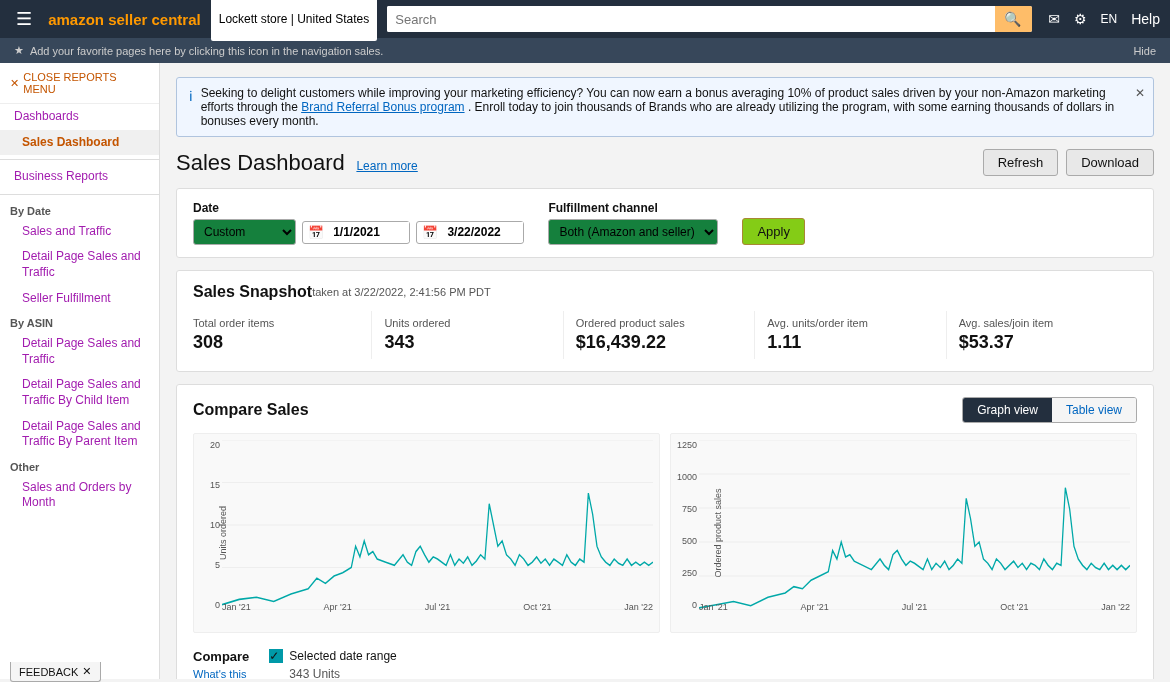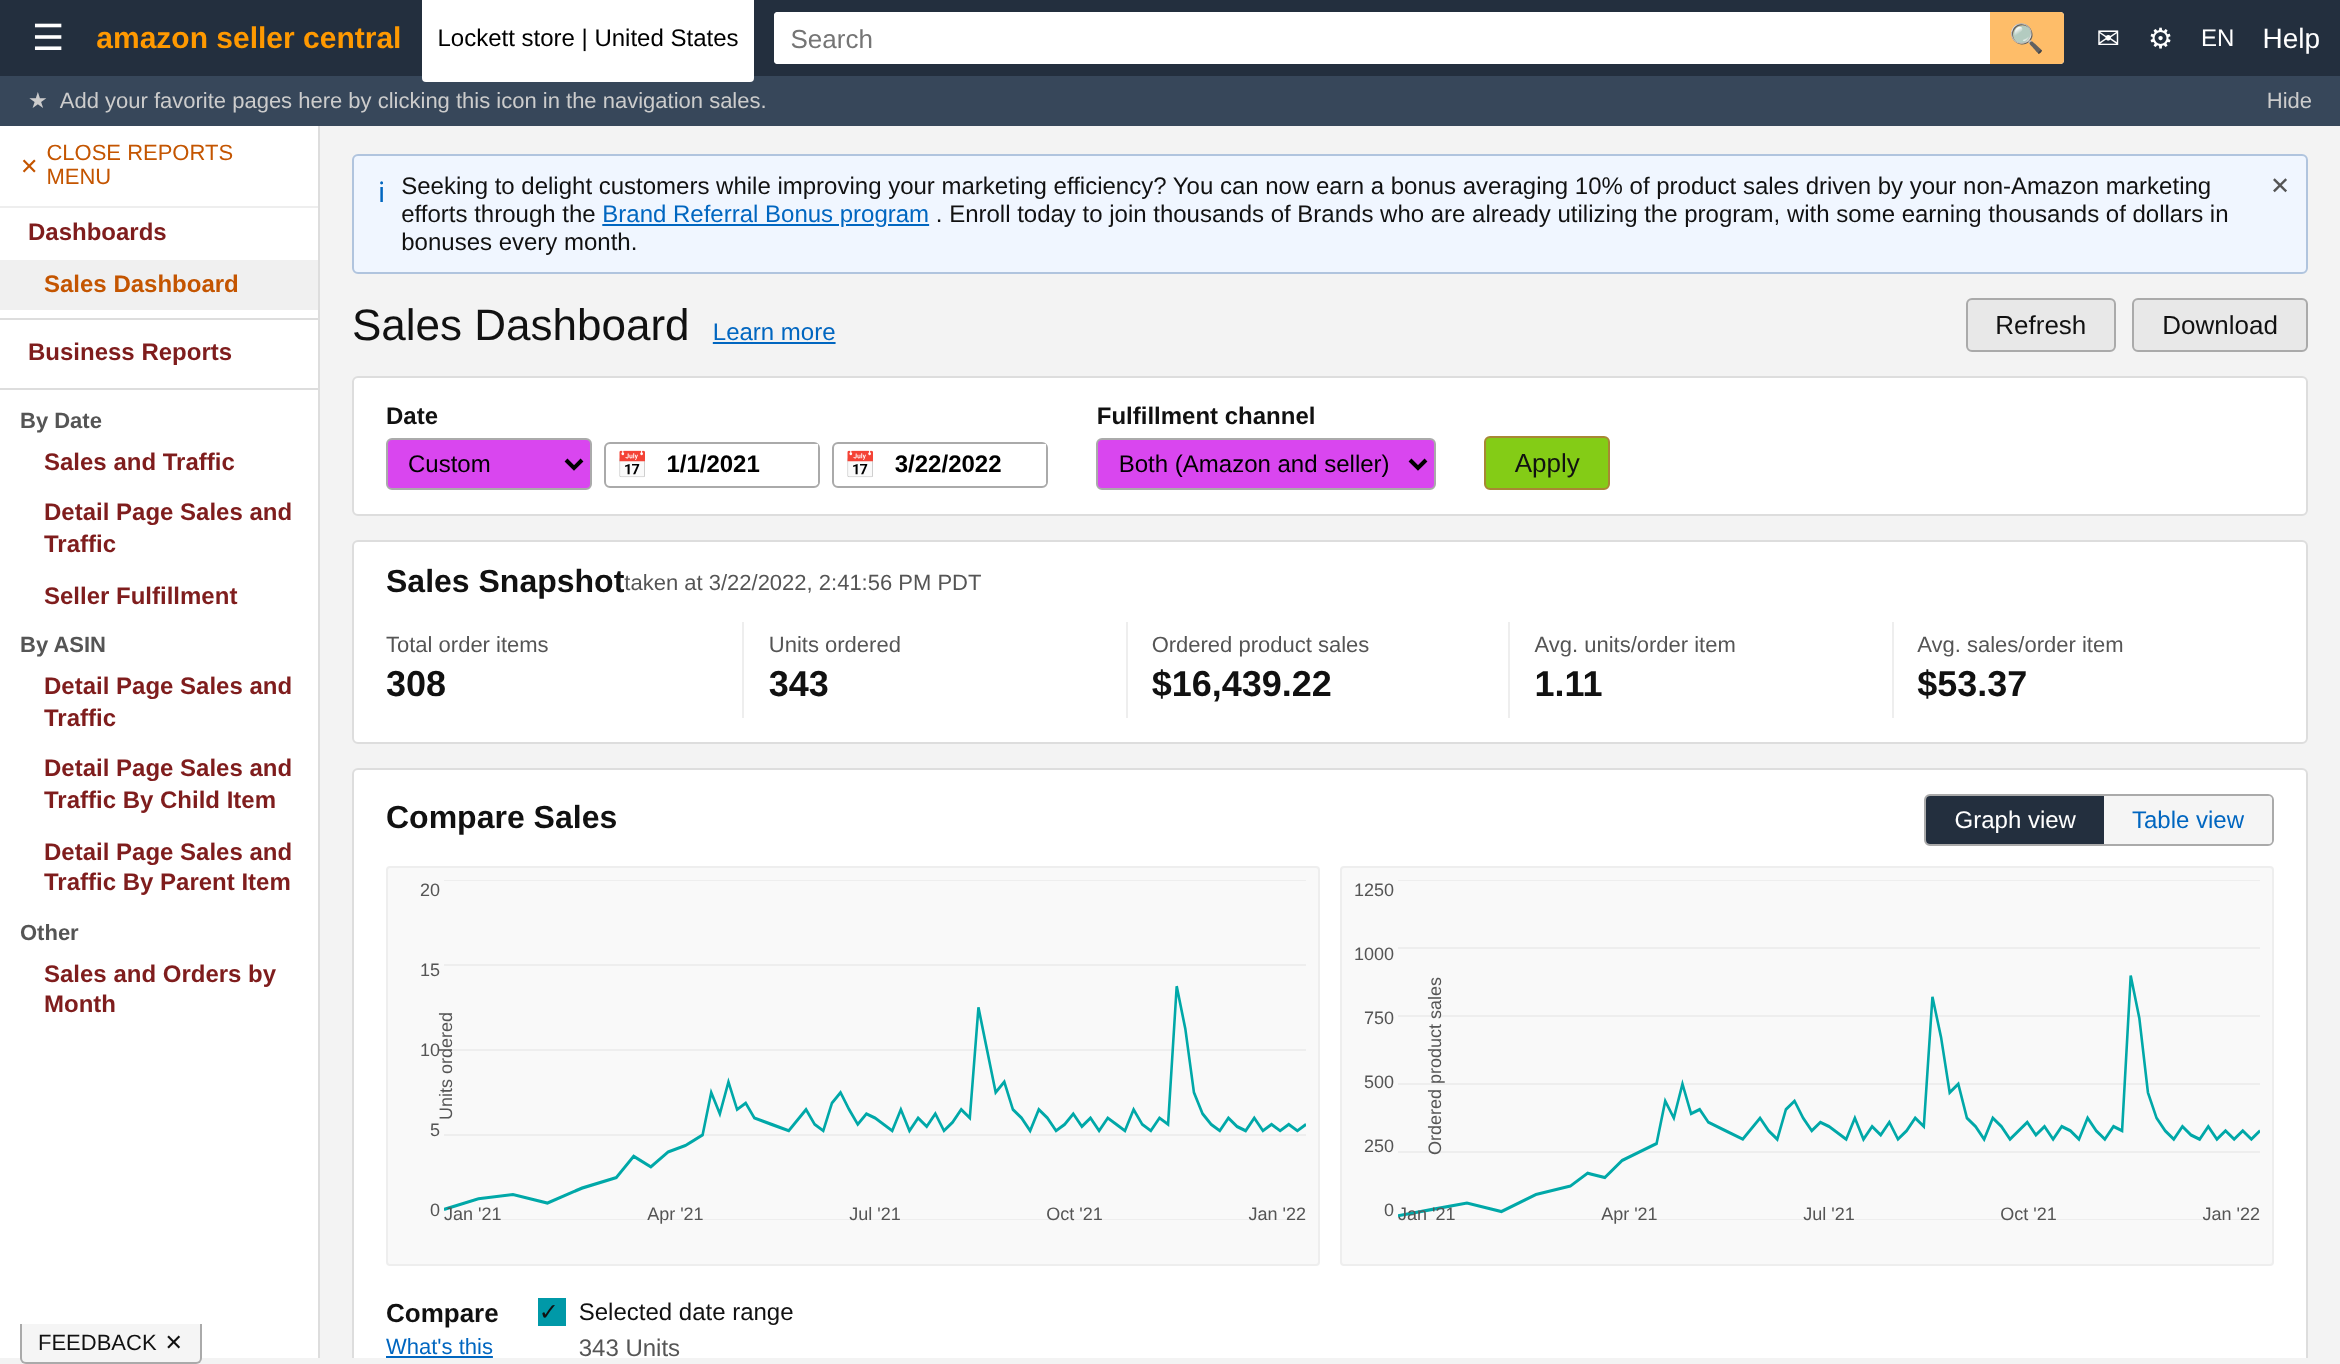--- a/index.html
+++ b/index.html
@@ -38,21 +38,21 @@
     
     .main-layout { display: flex; height: calc(682px - 38px - 28px); }
 
     
     .sidebar { width: 160px; background: #fff; border-right: 1px solid #ddd; overflow-y: auto; flex-shrink: 0; }
     .sidebar-close {
       display: flex; align-items: center; gap: 4px; padding: 8px 10px; font-size: 11px; color: #c45500; cursor: pointer; border-bottom: 1px solid #eee;
     }
     .sidebar-section-label { font-size: 11px; color: #555; padding: 6px 10px 2px; font-weight: bold; }
     .sidebar-item {
-      padding: 5px 10px 5px 14px; font-size: 12px; color: #7f1d1d; cursor: pointer; line-height: 1.3; font-weight: bold;
+      padding: 5px 10px 5px 14px; font-size: 12px; color: #a21caf; cursor: pointer; line-height: 1.3;
     }
     .sidebar-item.active { background: #f0f0f0; color: #c45500; font-weight: bold; }
     .sidebar-item.sub { padding-left: 22px; }
     .sidebar-divider { border-top: 1px solid #ddd; margin: 4px 0; }
 
     
     .content { flex: 1; overflow-y: auto; padding: 14px 16px; }
 
     
     .info-banner {
@@ -71,21 +71,21 @@
     }
 
     
     .filter-box {
       background: #fff; border: 1px solid #ddd; border-radius: 3px; padding: 12px 16px; margin-bottom: 12px; display: flex; align-items: flex-end; gap: 24px;
     }
     .filter-group { display: flex; flex-direction: column; gap: 4px; }
     .filter-label { font-size: 12px; font-weight: bold; color: #111; }
     .filter-row { display: flex; align-items: center; gap: 6px; }
     .filter-select {
-      border: 1px solid #aaa; border-radius: 3px; padding: 4px 6px; font-size: 12px; background: #d946ef; cursor: pointer;
+      border: 1px solid #aaa; border-radius: 3px; padding: 4px 6px; font-size: 12px; background: #15803d; cursor: pointer;
     }
     .date-input-wrap { display: flex; align-items: center; border: 1px solid #aaa; border-radius: 3px; background: #fff; }
     .cal-icon { padding: 3px 5px; color: #555; cursor: pointer; font-size: 13px; }
     .date-input { border: none; outline: none; width: 80px; font-size: 12px; padding: 3px 4px; font-weight: bold; }
     .apply-btn {
       background: #84cc16; border: 1px solid #a88734; border-radius: 3px; padding: 5px 14px; font-size: 13px; cursor: pointer; color: #111;
     }
 
     
     .snapshot-box {
@@ -261,21 +261,21 @@
         </div>
         <div class="metric-item">
           <div class="metric-label">Ordered product sales</div>
           <div class="metric-value">$16,439.22</div>
         </div>
         <div class="metric-item">
           <div class="metric-label">Avg. units/order item</div>
           <div class="metric-value">1.11</div>
         </div>
         <div class="metric-item">
-          <div class="metric-label">Avg. sales/order item</div>
+          <div class="metric-label">Avg. sales/join item</div>
           <div class="metric-value">$53.37</div>
         </div>
       </div>
     </div>
 
     <div class="compare-box">
       <div class="compare-header">
         <span class="compare-title">Compare Sales</span>
         <div class="view-toggle">
           <button class="view-btn active">Graph view</button>

